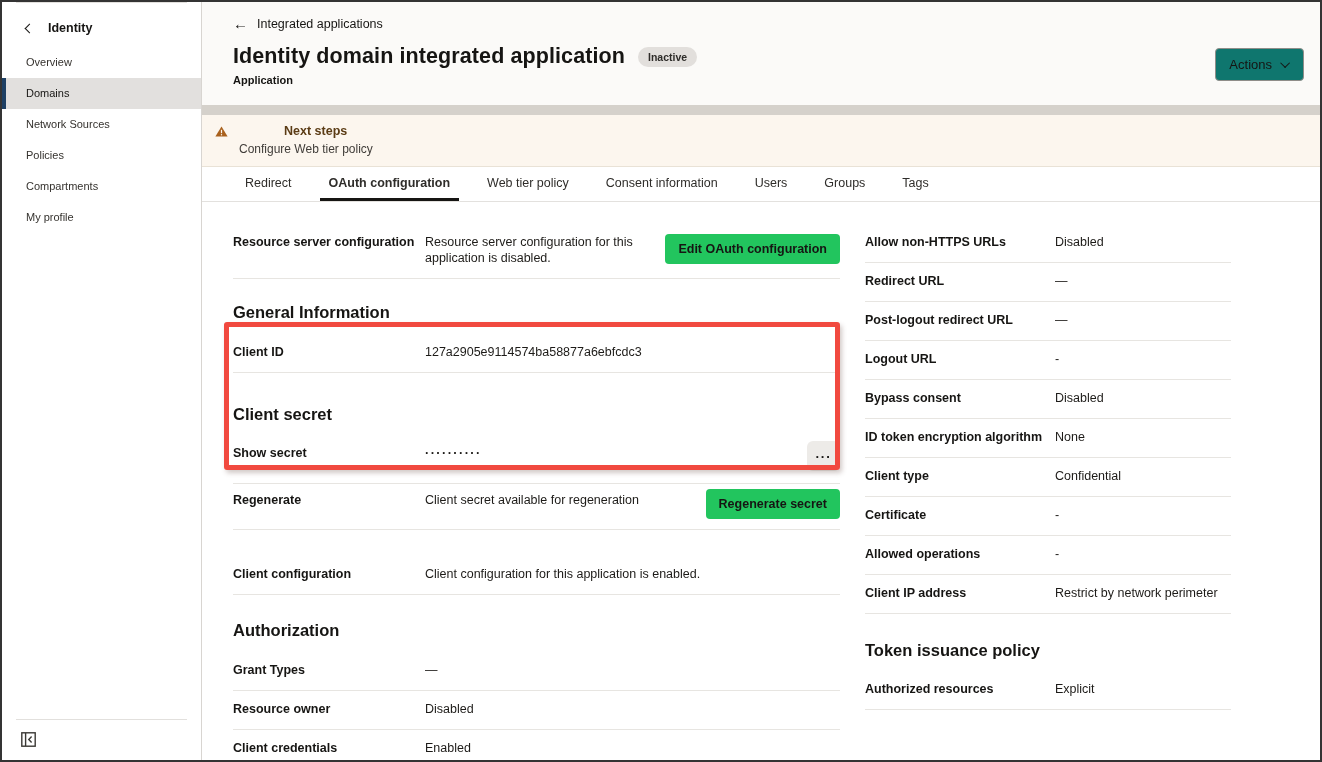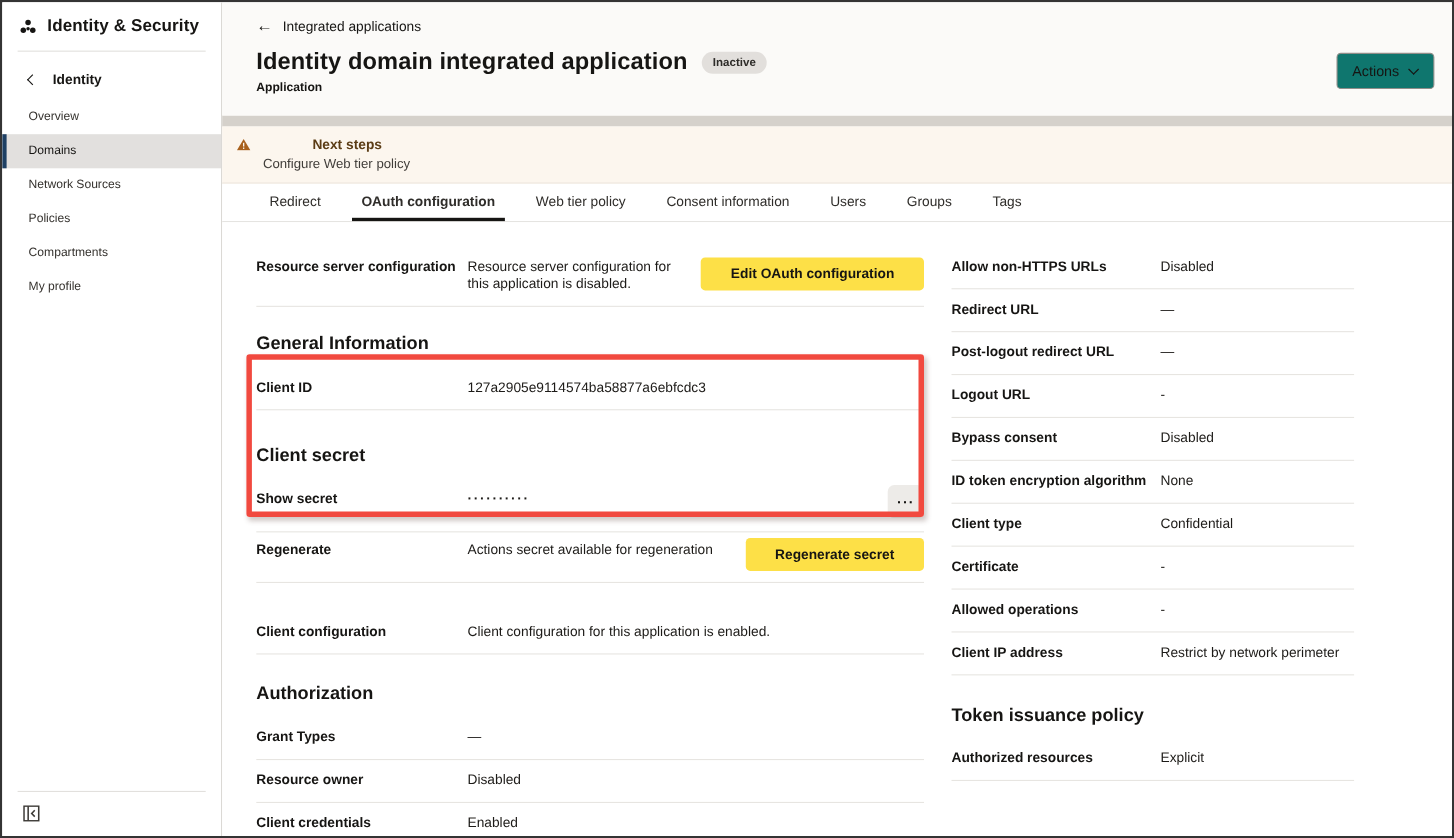--- a/index.html
+++ b/index.html
@@ -62,21 +62,21 @@
                padding:10px 0 12px; }
   .field-row .lbl { width:192px; flex:none; font-weight:bold; line-height:16px; padding-right:10px; }
   .field-row .val { flex:1; line-height:16px; color:#1d1b18; padding-right:8px; word-break:break-word; }
   .mask { font-weight:bold; letter-spacing:1.5px; }
 
   .section-heading { font-size:16.5px; font-weight:bold; margin:24px 0 8px; }
   .cs-heading { margin-top:32px; }
   .auth-heading { margin-top:26px; }
   .row-gap-top { margin-top:26px; }
 
-  .gray-btn { background:#fde047; border:none; border-radius:4px; padding:8px 27px;
+  .gray-btn { background:#22c55e; border:none; border-radius:4px; padding:8px 13px;
               font-size:12.5px; font-weight:600; color:#161513; font-family:inherit;
               cursor:pointer; flex:none; margin-left:auto; white-space:nowrap; }
   .menu-btn { margin-left:auto; flex:none; width:33px; height:30px; background:#edebe8; border:none;
               border-radius:6px; font-weight:bold; font-size:13px; letter-spacing:1px; cursor:pointer;
               color:#161513; margin-top:-4px; }
   .regen-row { padding:8px 0 10px; }
   .regen-row .gray-btn { margin-top:-3px; }
 
   
   .red-box { position:absolute; left:222px; top:320px; width:616px; height:148px;
@@ -84,31 +84,20 @@
              box-shadow:2px 3px 5px rgba(90,60,55,.28); pointer-events:none; z-index:6; }
 
   .warn-tri { flex:none; }
 </style>
 </head>
 <body>
 
 <div class="screen">
 
   <nav class="sidebar">
-    <div class="sb-header">
-      <span style="display:flex;">
-        <svg width="17" height="15" viewBox="0 0 17 15">
-          <circle cx="8.5" cy="3.4" r="2.5" fill="#161513"></circle>
-          <circle cx="4.2" cy="10.6" r="2.5" fill="#161513"></circle>
-          <circle cx="12.8" cy="10.6" r="2.5" fill="#161513"></circle>
-          <circle cx="8.5" cy="9.2" r="1.6" fill="#161513"></circle>
-        </svg>
-      </span>
-      <span class="sb-title">Identity &amp; Security</span>
-    </div>
     <div class="sb-divider"></div>
 
     <div class="sb-back">
       <span class="chev-left"></span>
       <span>Identity</span>
     </div>
 
     <div class="nav-item">Overview</div>
     <div class="nav-item selected">Domains</div>
     <div class="nav-item">Network Sources</div>
@@ -192,21 +181,21 @@
         <h2 class="section-heading cs-heading">Client secret</h2>
 
         <div class="field-row" style="padding-top:13px;">
           <span class="lbl">Show secret</span>
           <span class="val mask">··········</span>
           <button class="menu-btn">···</button>
         </div>
 
         <div class="field-row regen-row">
           <span class="lbl">Regenerate</span>
-          <span class="val">Actions secret available for regeneration</span>
+          <span class="val">Client secret available for regeneration</span>
           <button class="gray-btn">Regenerate secret</button>
         </div>
 
         <div class="field-row row-gap-top">
           <span class="lbl">Client configuration</span>
           <span class="val">Client configuration for this application is enabled.</span>
         </div>
 
         <h2 class="section-heading auth-heading">Authorization</h2>
 

